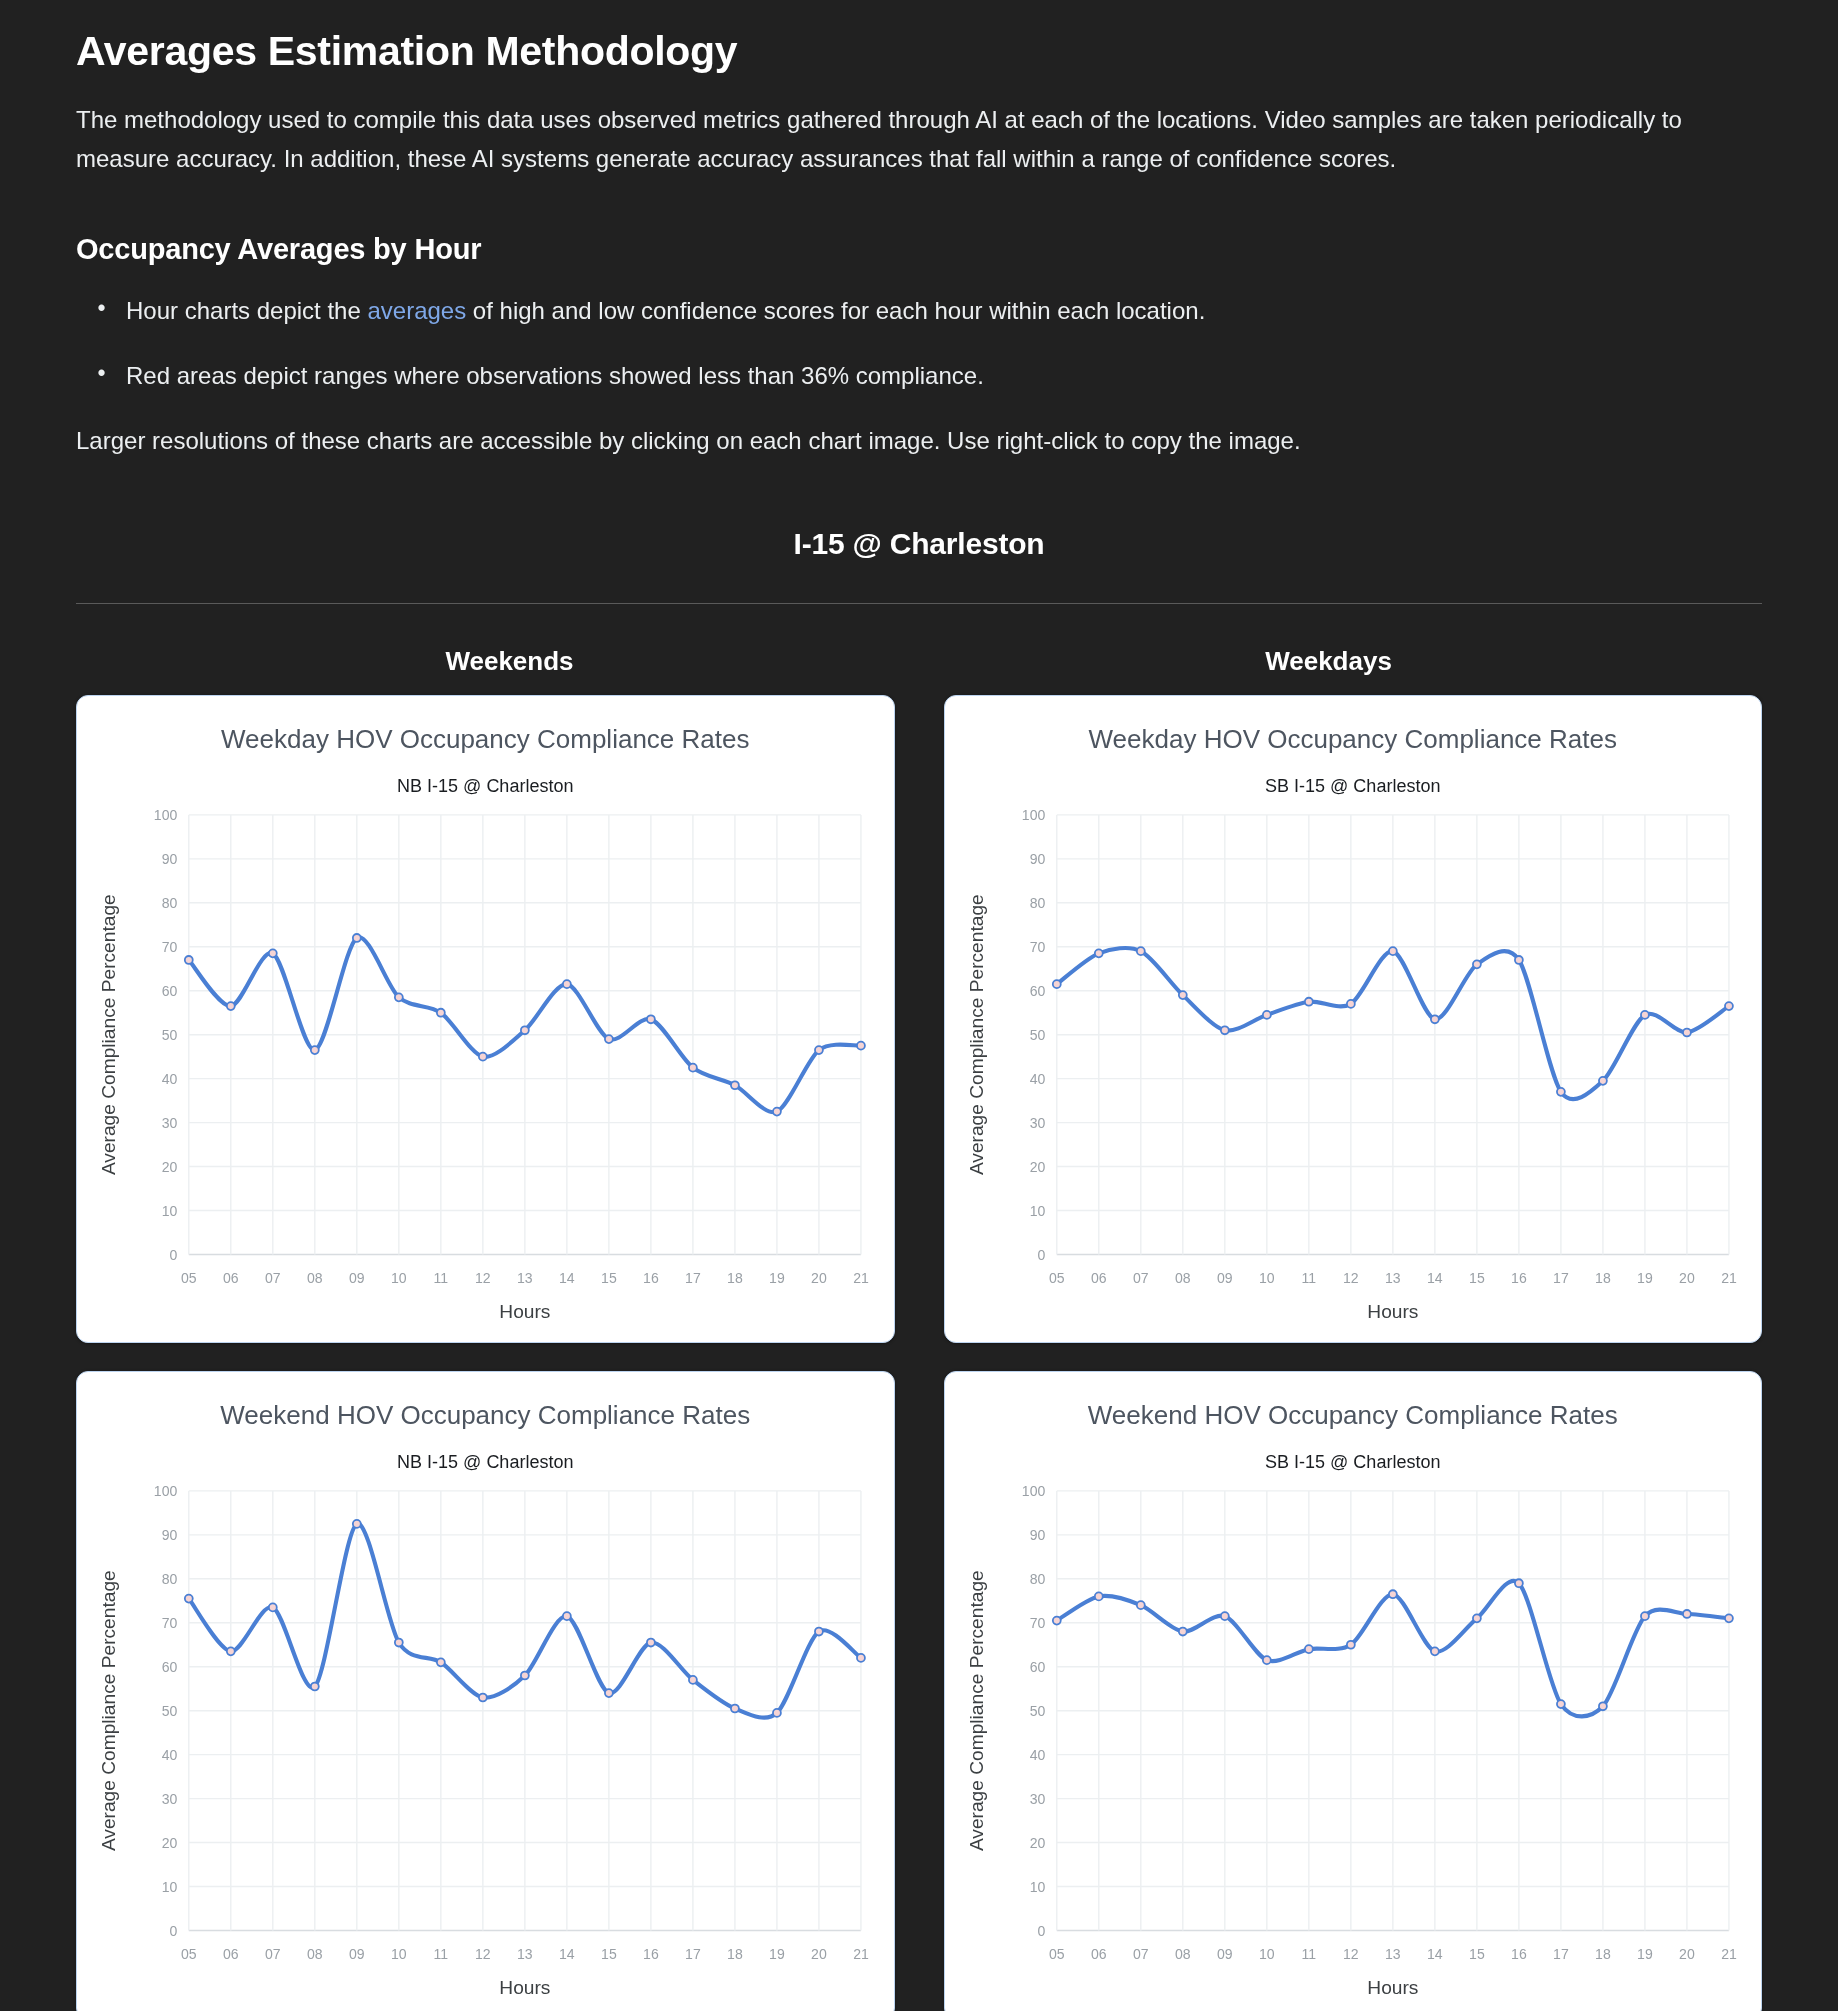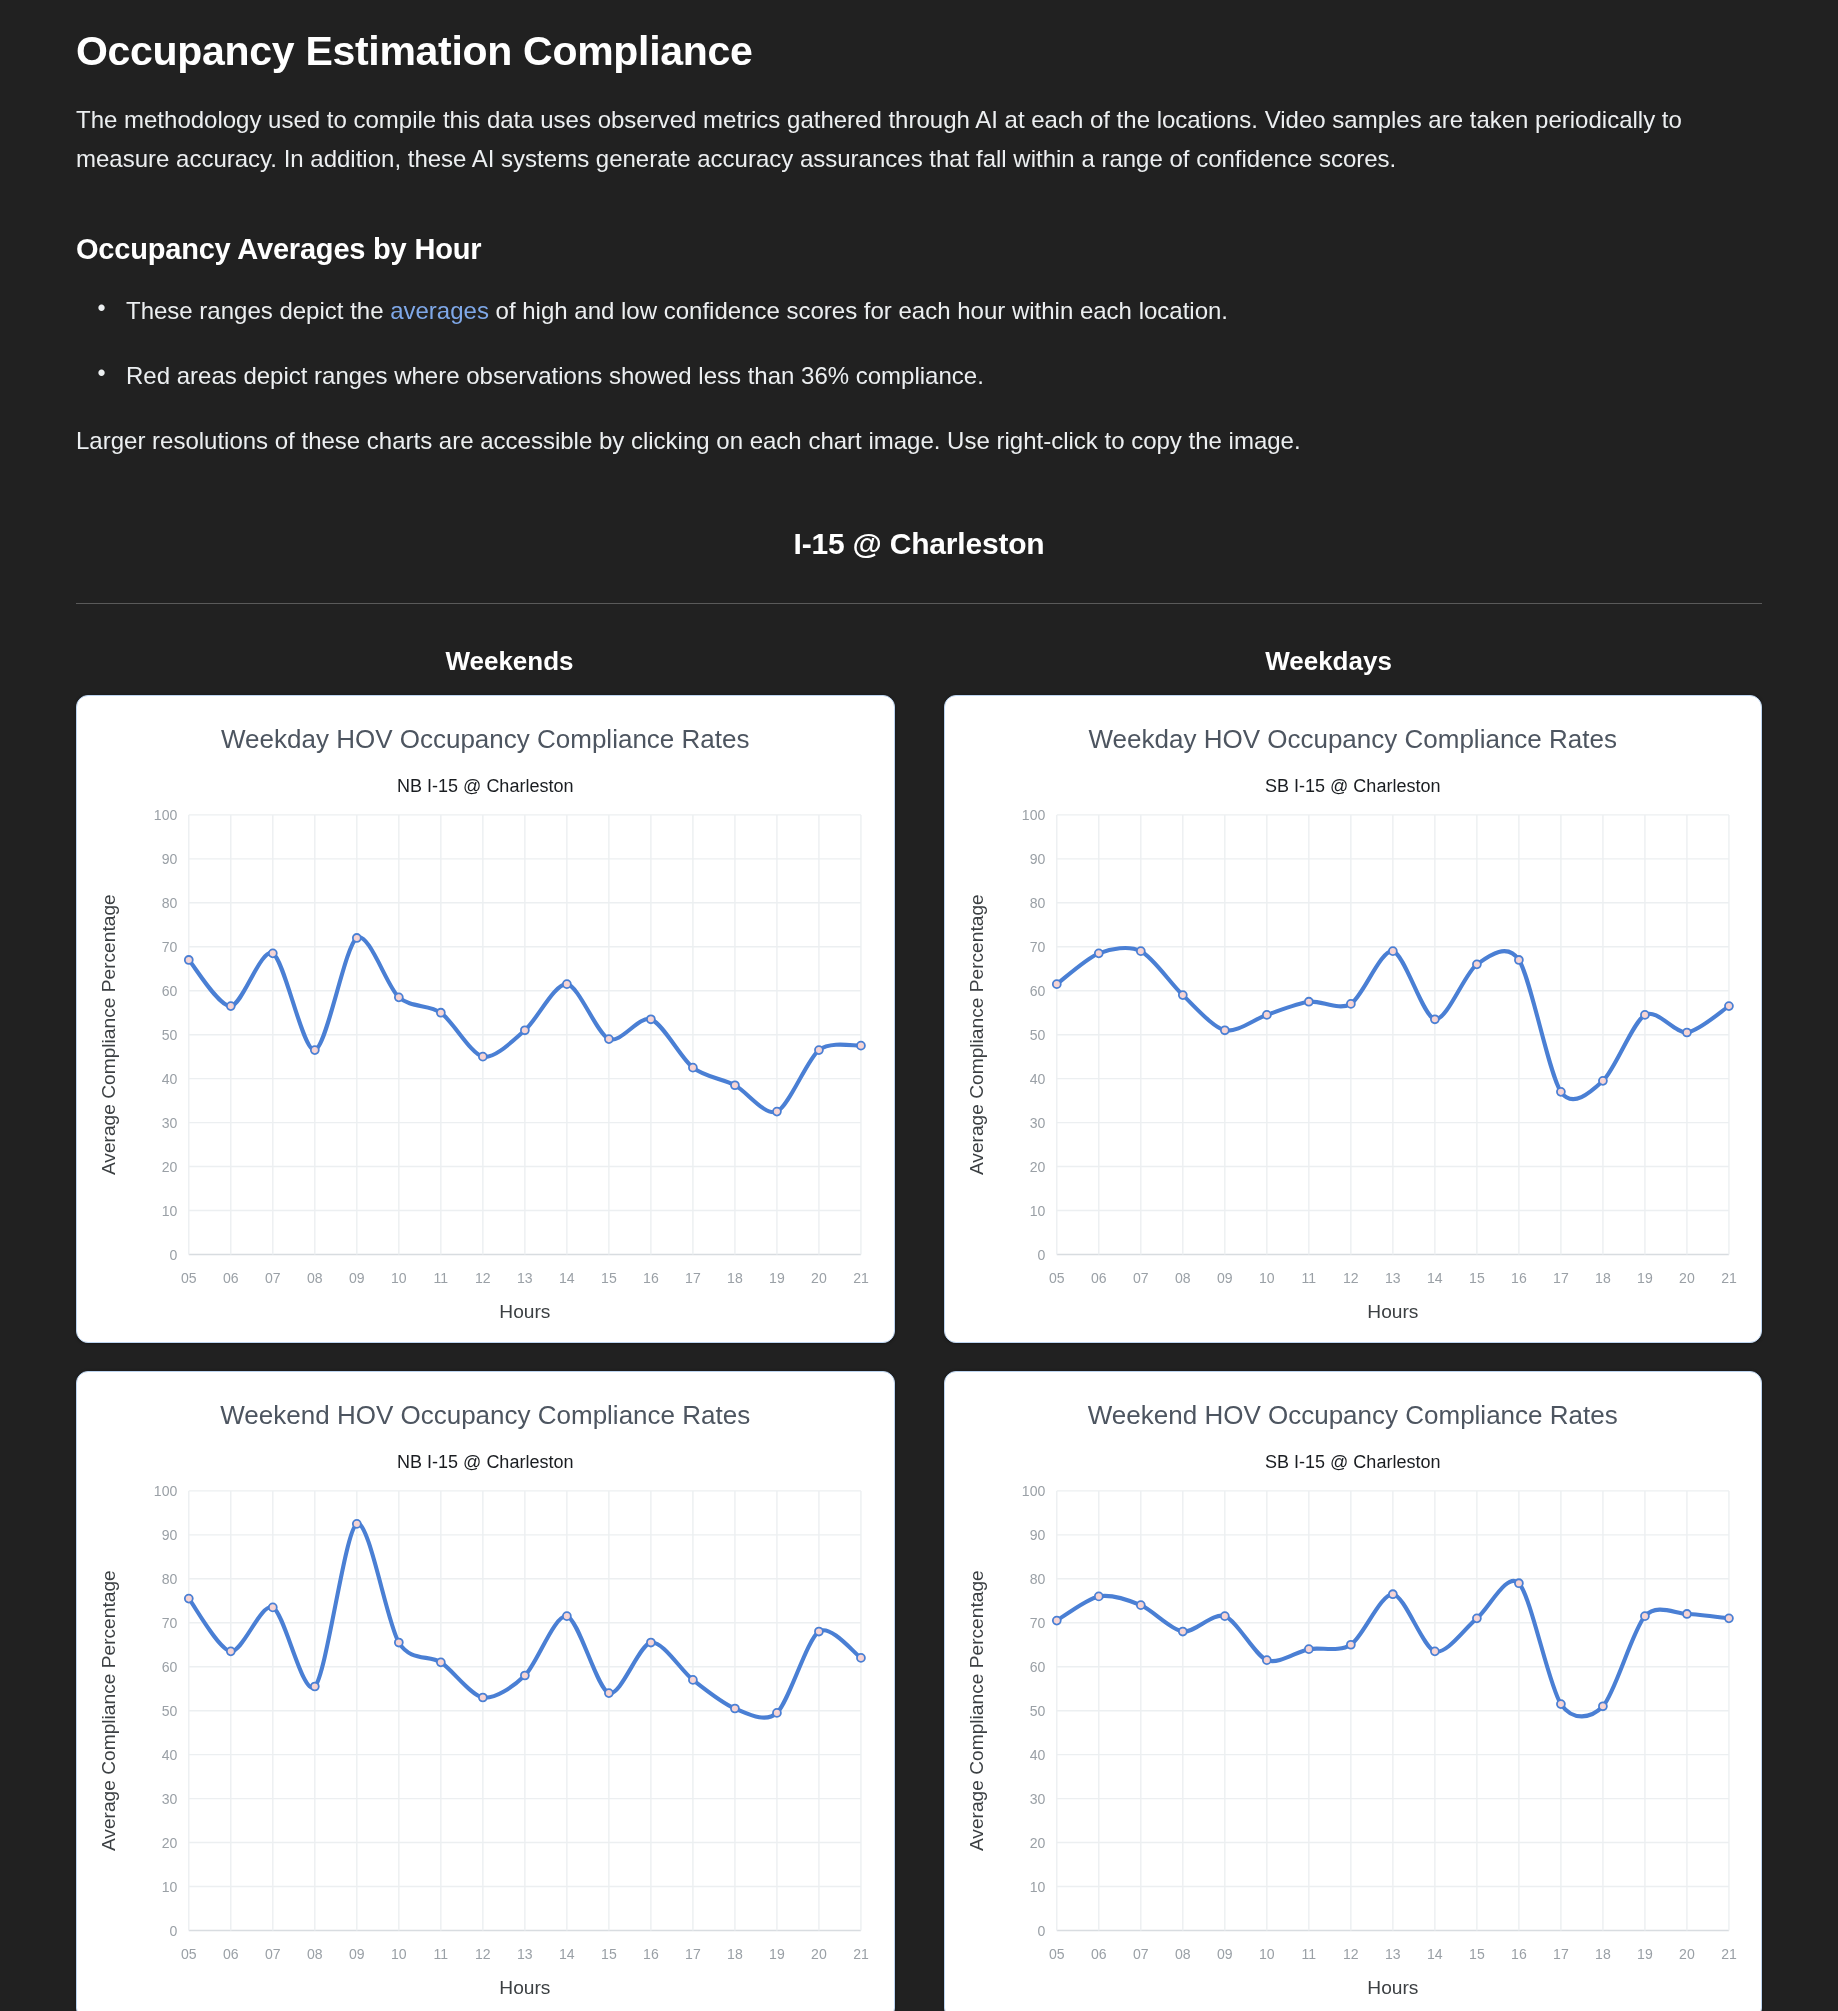--- a/index.html
+++ b/index.html
@@ -150,29 +150,29 @@
   .ticklabel.x { text-anchor: middle; }
   .axistitle { fill: #3c4043; font-family: "Liberation Sans", sans-serif; font-size: 15px; text-anchor: middle; }
   .series-line { fill: none; stroke: #4a7fd4; stroke-width: 3.2; stroke-linecap: round; stroke-linejoin: round; }
   .marker { fill: #f6d4d4; stroke: #4a7fd4; stroke-width: 1.4; }
 </style>
 </head>
 <body>
 
 <div class="page">
 
-  <h1 class="doc-title">Occupancy Estimation Compliance</h1>
+  <h1 class="doc-title">Averages Estimation Methodology</h1>
 
   <p class="intro">The methodology used to compile this data uses observed metrics gathered through AI at each of the locations. Video samples are taken periodically to measure accuracy. In addition, these AI systems generate accuracy assurances that fall within a range of confidence scores.</p>
 
   <h2 class="section-title">Occupancy Averages by Hour</h2>
 
   <ul class="bullets">
     <li>
-      <span>These ranges depict the </span><a class="inline-link" href="#">averages</a><span> of high and low confidence scores for each hour within each location.</span>
+      <span>Hour charts depict the </span><a class="inline-link" href="#">averages</a><span> of high and low confidence scores for each hour within each location.</span>
     </li>
     <li>
       <span>Red areas depict ranges where observations showed less than 36% compliance.</span>
     </li>
   </ul>
 
   <p class="note">Larger resolutions of these charts are accessible by clicking on each chart image. Use right-click to copy the image.</p>
 
   <h2 class="location-title">I-15 @ Charleston</h2>
 

